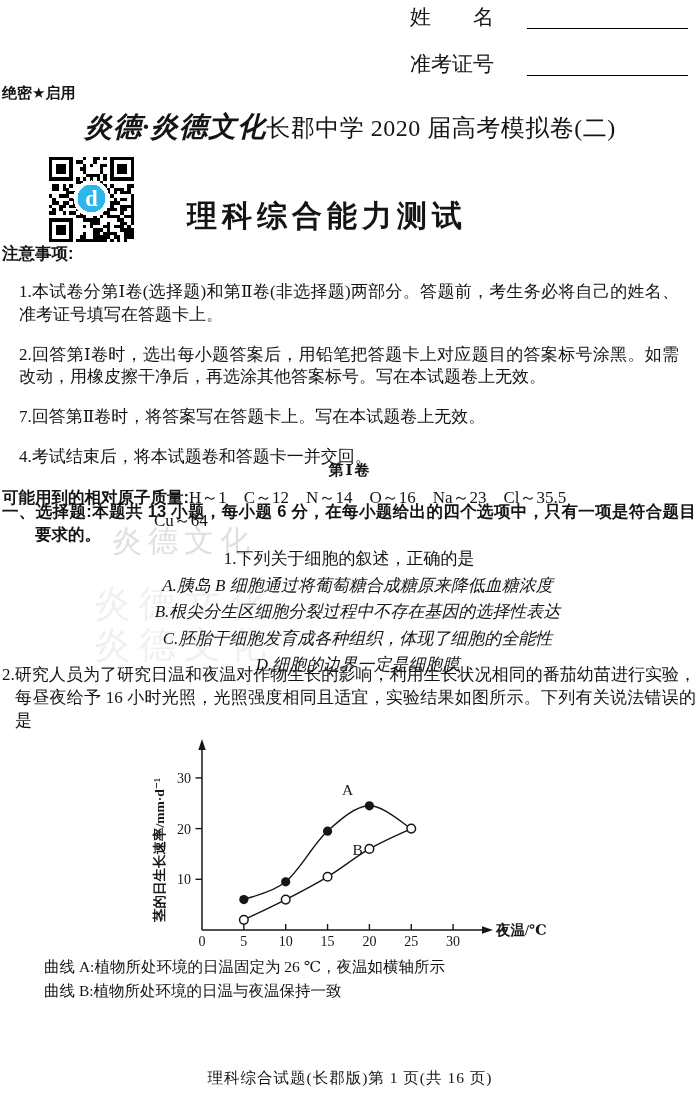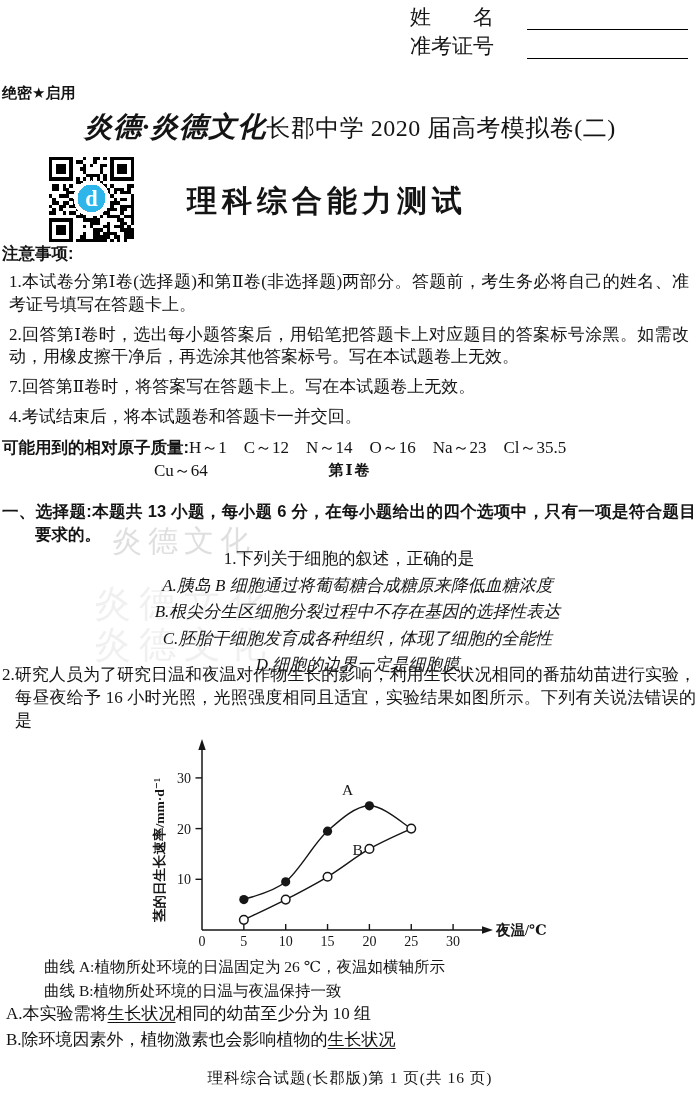--- a/index.html
+++ b/index.html
@@ -1,37 +1,37 @@
 <!DOCTYPE html>
 <html><head>
 <meta charset="utf-8">
 <style>
   html,body{margin:0;padding:0;background:#fff;}
   .page{position:relative;width:700px;height:1107px;background:#ffffff;overflow:hidden;
         font-family:"Liberation Serif","DejaVu Serif",serif;color:#141414;}
   .hei{font-family:"Liberation Sans","DejaVu Sans",sans-serif;font-weight:700;}
   
   .top-fields{position:absolute;top:4px;right:12px;width:278px;}
-  .field-row{display:flex;align-items:center;margin-bottom:3px;gap:29px;}
+  .field-row{display:flex;align-items:flex-start;margin-bottom:21px;gap:29px;}
   .field-label{font-size:21px;line-height:26px;white-space:pre;}
   .field-line{flex:1;border-bottom:1.6px solid #000;height:24px;margin-left:4px;}
   
   .classification{position:absolute;left:2px;top:84px;font-size:15px;}
   
   .series-title{position:absolute;left:0;right:0;top:108px;text-align:center;white-space:nowrap;}
   .brand{font-size:28px;font-weight:700;font-style:italic;letter-spacing:1px;}
   .series-rest{font-size:24px;letter-spacing:0.5px;}
   
   .qr-box{position:absolute;left:48px;top:157px;width:87px;height:85px;}
-  .paper-title{position:absolute;left:0;right:46px;top:181px;margin:0;text-align:center;
+  .paper-title{position:absolute;left:0;right:46px;top:181px;margin:15px;text-align:center;
                font-size:30px;letter-spacing:5px;font-weight:800;}
   
   .notes{position:absolute;left:2px;right:4px;top:242px;}
   .notes-heading{font-size:16.5px;line-height:22px;}
-  .note-item{margin:7px;font-size:17px;line-height:22.8px;text-align:justify;}
+  .note-item{margin:17px;font-size:17px;line-height:22.8px;text-align:justify;}
   .atomic{margin:0;font-size:17px;line-height:23px;}
   .atomic .hei{font-size:16.5px;}
   .atomic-line2{margin:0;font-size:17px;line-height:23px;padding-left:152px;}
   
   .volume-title{position:absolute;left:0;right:0;top:461px;margin:0;text-align:center;
                 font-size:15px;font-weight:600;letter-spacing:2px;}
   .instruction{position:absolute;left:2px;right:4px;top:500px;margin:0;font-size:16.5px;
                line-height:23px;padding-left:33px;text-indent:-33px;text-align:justify;}
   
   .q1{position:absolute;left:2px;right:4px;top:546px;text-align:center;}
@@ -470,20 +470,16 @@
         <circle cx="267.25" cy="90.6" r="4.3" fill="#fff" stroke="#161616" stroke-width="1.5"></circle>
         <text x="213.682" y="116.964" text-anchor="middle" font-size="15.5" fill="#161616">B</text>
       </svg>
   </figure>
 
   <div class="curve-notes">
     <p>曲线 A:植物所处环境的日温固定为 26 ℃，夜温如横轴所示</p>
     <p>曲线 B:植物所处环境的日温与夜温保持一致</p>
   </div>
 
-  <div class="q2-opts">
-    <p><span>A.本实验需将</span><span class="u">生长状况</span><span>相同的幼苗至少分为 10 组</span></p>
-    <p><span>B.除环境因素外，植物激素也会影响植物的</span><span class="u">生长状况</span><span></span></p>
-  </div>
 
   <footer class="footer">理科综合试题(长郡版)第 1 页(共 16 页)</footer>
 
 </div>
 
 </body></html>

